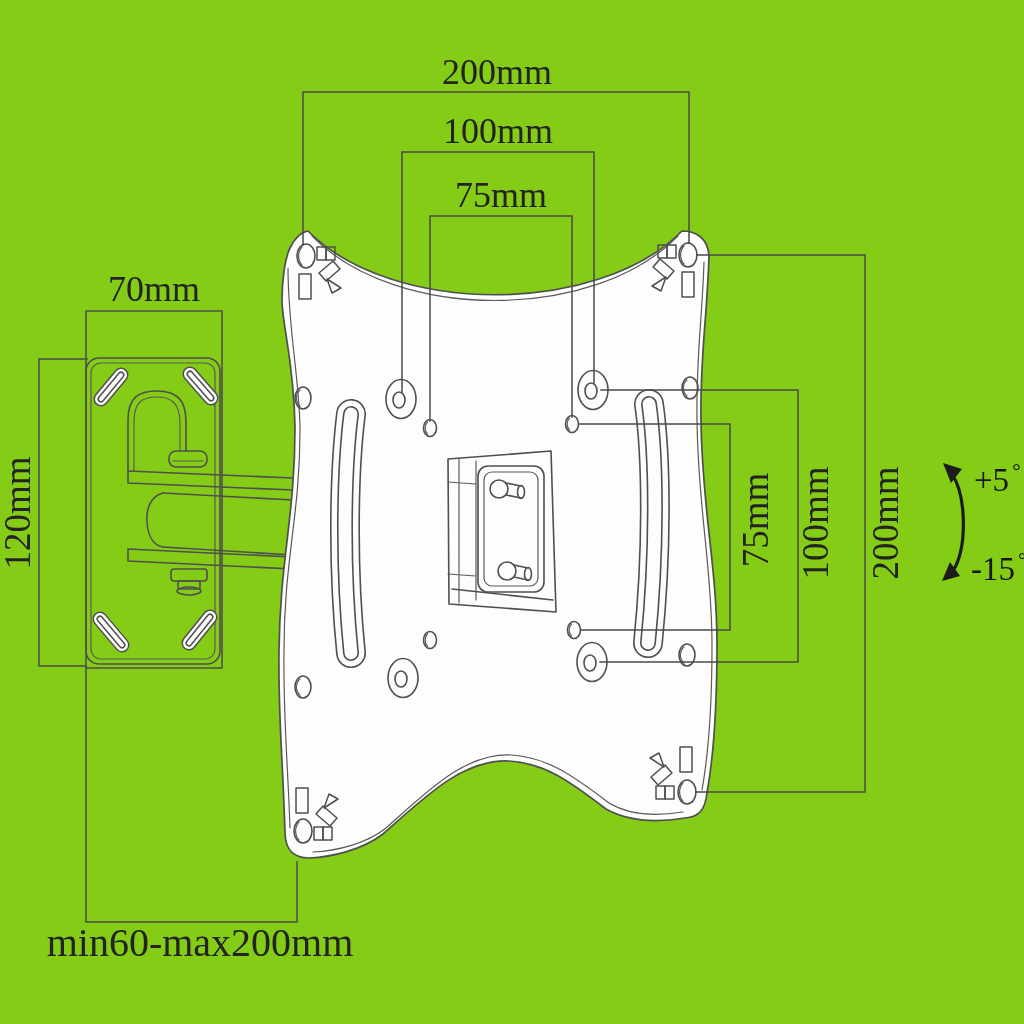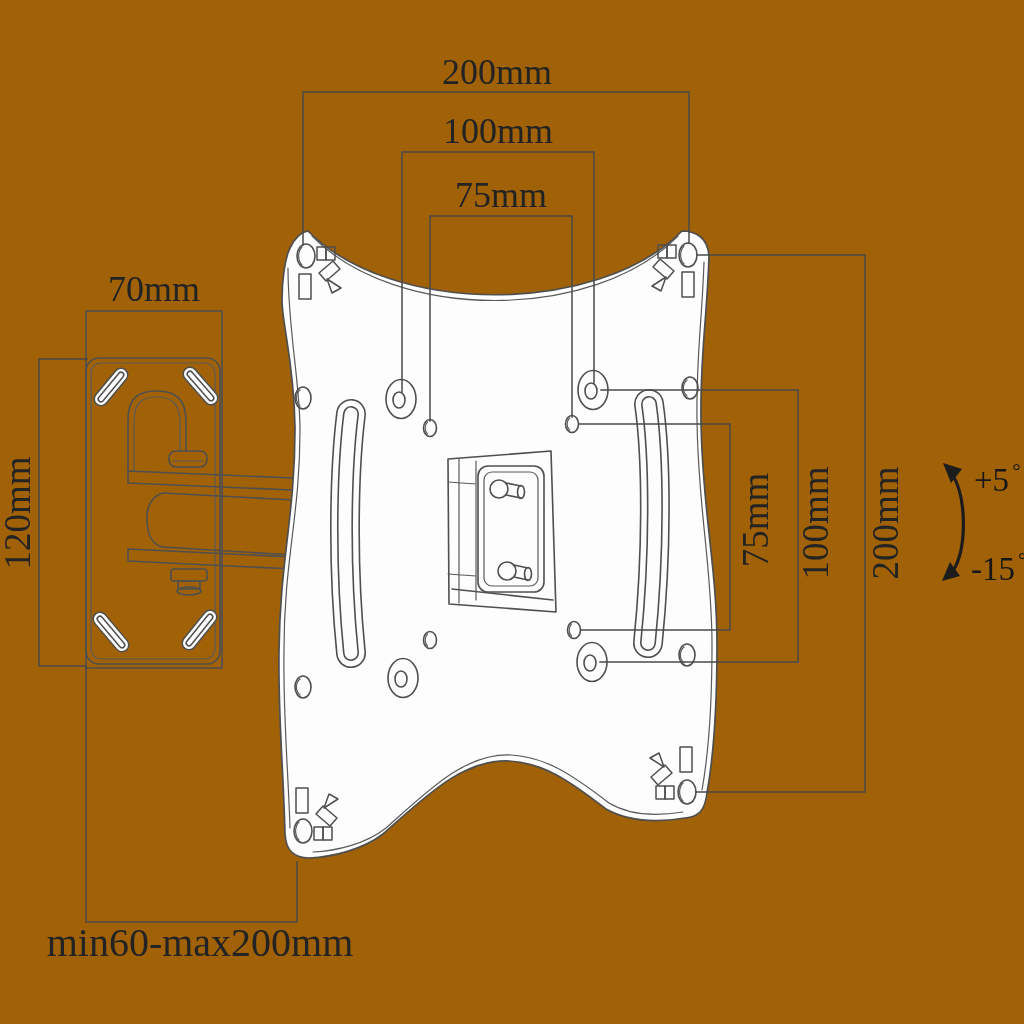--- a/index.html
+++ b/index.html
@@ -1,16 +1,16 @@
 <!DOCTYPE html>
 <html><head>
 <meta charset="utf-8">
 <style>
   html,body{margin:0;padding:0;background:#ffffff;}
-  .stage{width:1024px;height:1024px;background:#a16207;position:relative;overflow:hidden;}
+  .stage{width:1024px;height:1024px;background:#84cc16;position:relative;overflow:hidden;}
   svg{display:block;}
   .ln{fill:none;stroke:#4f4f4f;stroke-width:1.6;stroke-linecap:round;stroke-linejoin:round;}
   .lnf{fill:#fdfdfd;stroke:#4f4f4f;stroke-width:1.7;stroke-linejoin:round;}
   .thin{fill:none;stroke:#5a5a5a;stroke-width:1.2;stroke-linecap:round;}
   .dim{fill:none;stroke:#4a4a4a;stroke-width:1.5;stroke-linecap:square;}
   .slot-o{fill:none;stroke:#4f4f4f;stroke-width:30;stroke-linecap:round;}
   .slot-oe{fill:none;stroke:#fdfdfd;stroke-width:26.8;stroke-linecap:round;}
   .slot-i{fill:none;stroke:#4f4f4f;stroke-width:16;stroke-linecap:round;}
   .slot-ie{fill:none;stroke:#fdfdfd;stroke-width:12.8;stroke-linecap:round;}
   .wslot-o{fill:none;stroke:#4f4f4f;stroke-width:15;stroke-linecap:round;}

